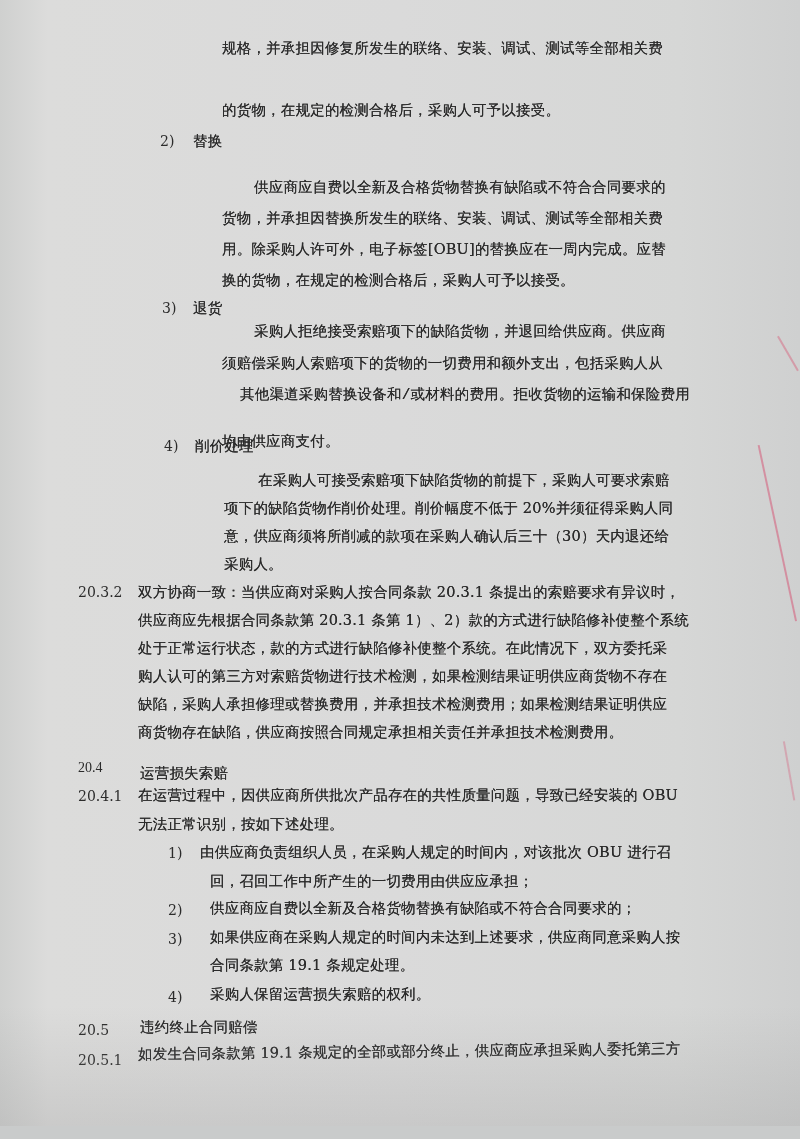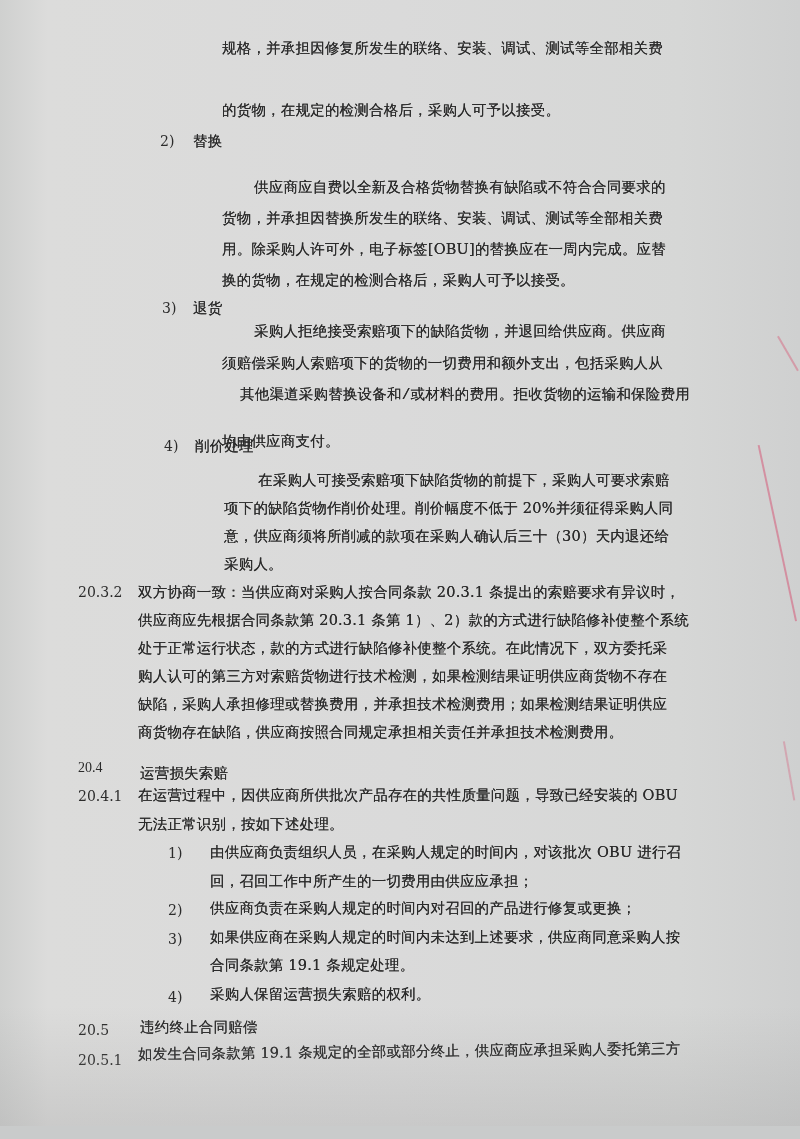--- a/index.html
+++ b/index.html
@@ -87,25 +87,25 @@
   <div class="line" style="left:138px;top:723px;">商货物存在缺陷，供应商按照合同规定承担相关责任并承担技术检测费用。</div>
 
   <div class="num" style="left:78px;top:760px;font-family:Liberation Serif, serif;">20.4</div>
   <div class="line" style="left:140px;top:764px;">运营损失索赔</div>
 
   <div class="num" style="left:78px;top:788px;">20.4.1</div>
   <div class="line" style="left:138px;top:786px;">在运营过程中，因供应商所供批次产品存在的共性质量问题，导致已经安装的 OBU</div>
   <div class="line" style="left:138px;top:815px;">无法正常识别，按如下述处理。</div>
 
   <div class="num" style="left:168px;top:845px;">1)</div>
-  <div class="line" style="left:210px;top:843px;">由供应商负责组织人员，在采购人规定的时间内，对该批次 OBU 进行召</div>
+  <div class="line" style="left:200px;top:843px;">由供应商负责组织人员，在采购人规定的时间内，对该批次 OBU 进行召</div>
   <div class="line" style="left:210px;top:872px;">回，召回工作中所产生的一切费用由供应应承担；</div>
 
   <div class="num" style="left:168px;top:902px;">2)</div>
-  <div class="line" style="left:210px;top:899px;">供应商负责在采购人规定的时间内对召回的产品进行修复或更换；</div>
+  <div class="line" style="left:210px;top:899px;">供应商应自费以全新及合格货物替换有缺陷或不符合合同要求的；</div>
 
   <div class="num" style="left:168px;top:931px;">3)</div>
   <div class="line" style="left:210px;top:928px;">如果供应商在采购人规定的时间内未达到上述要求，供应商同意采购人按</div>
   <div class="line" style="left:210px;top:956px;">合同条款第 19.1 条规定处理。</div>
 
   <div class="num" style="left:168px;top:989px;">4)</div>
   <div class="line" style="left:210px;top:985px;">采购人保留运营损失索赔的权利。</div>
 
   <div class="num" style="left:78px;top:1022px;">20.5</div>
   <div class="line" style="left:140px;top:1018px;">违约终止合同赔偿</div>

